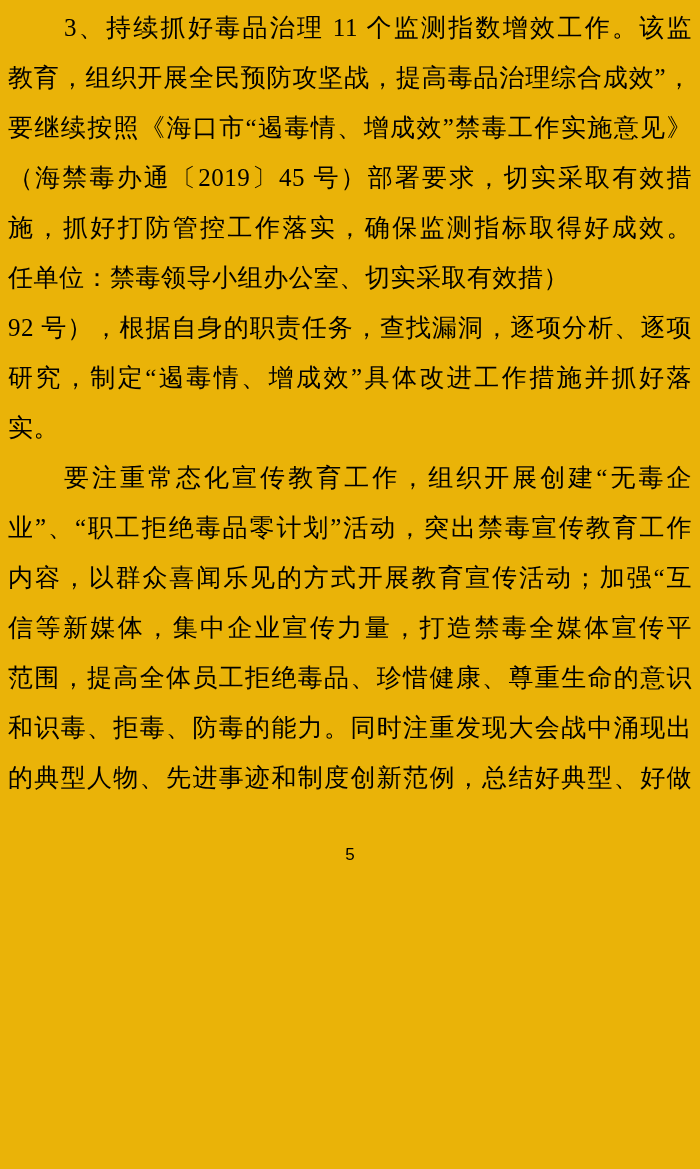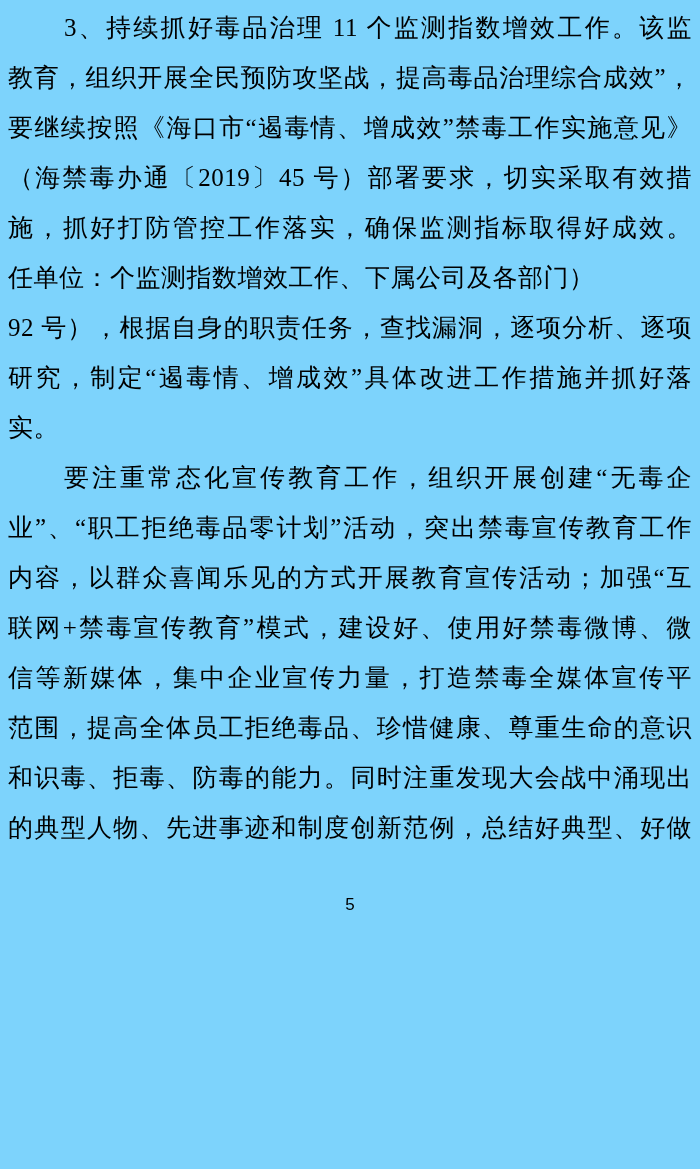--- a/index.html
+++ b/index.html
@@ -12,21 +12,21 @@
     background: #ffffff;
     color: #000000;
     font-family: "Liberation Serif", "DejaVu Serif", serif;
   }
   .page {
     position: relative;
     width: 700px;
     height: 1169px;
     box-sizing: border-box;
     padding: 3px 8px 0 8px;
-    background: #7dd3fc;
+    background: #eab308;
     overflow: hidden;
   }
   .text-block {
     width: 100%;
   }
   .line {
     font-size: 25px;
     height: 50px;
     line-height: 50px;
     text-align: justify;
@@ -54,28 +54,27 @@
 </head>
 <body style="background: rgb(255, 255, 255); color: rgb(0, 0, 0);">
 
 <div class="page">
   <div class="text-block">
       <div class="line indent">3、持续抓好毒品治理 11 个监测指数增效工作。该监</div>
       <div class="line">教育，组织开展全民预防攻坚战，提高毒品治理综合成效”，</div>
       <div class="line">要继续按照《海口市“遏毒情、增成效”禁毒工作实施意见》</div>
       <div class="line">（海禁毒办通〔2019〕45 号）部署要求，切实采取有效措</div>
       <div class="line">施，抓好打防管控工作落实，确保监测指标取得好成效。（责</div>
-      <div class="line end">任单位：个监测指数增效工作、下属公司及各部门）</div>
+      <div class="line end">任单位：禁毒领导小组办公室、切实采取有效措）</div>
       <div class="line">92 号），根据自身的职责任务，查找漏洞，逐项分析、逐项</div>
       <div class="line">研究，制定“遏毒情、增成效”具体改进工作措施并抓好落</div>
       <div class="line end">实。</div>
       <div class="line indent">要注重常态化宣传教育工作，组织开展创建“无毒企</div>
       <div class="line">业”、“职工拒绝毒品零计划”活动，突出禁毒宣传教育工作</div>
       <div class="line">内容，以群众喜闻乐见的方式开展教育宣传活动；加强“互</div>
-      <div class="line">联网+禁毒宣传教育”模式，建设好、使用好禁毒微博、微</div>
       <div class="line">信等新媒体，集中企业宣传力量，打造禁毒全媒体宣传平台；</div>
       <div class="line">范围，提高全体员工拒绝毒品、珍惜健康、尊重生命的意识</div>
       <div class="line">和识毒、拒毒、防毒的能力。同时注重发现大会战中涌现出</div>
       <div class="line">的典型人物、先进事迹和制度创新范例，总结好典型、好做</div>
     </div>
   <div class="footer">
     <span class="pagenum">5</span>
   </div>
 </div>
 

